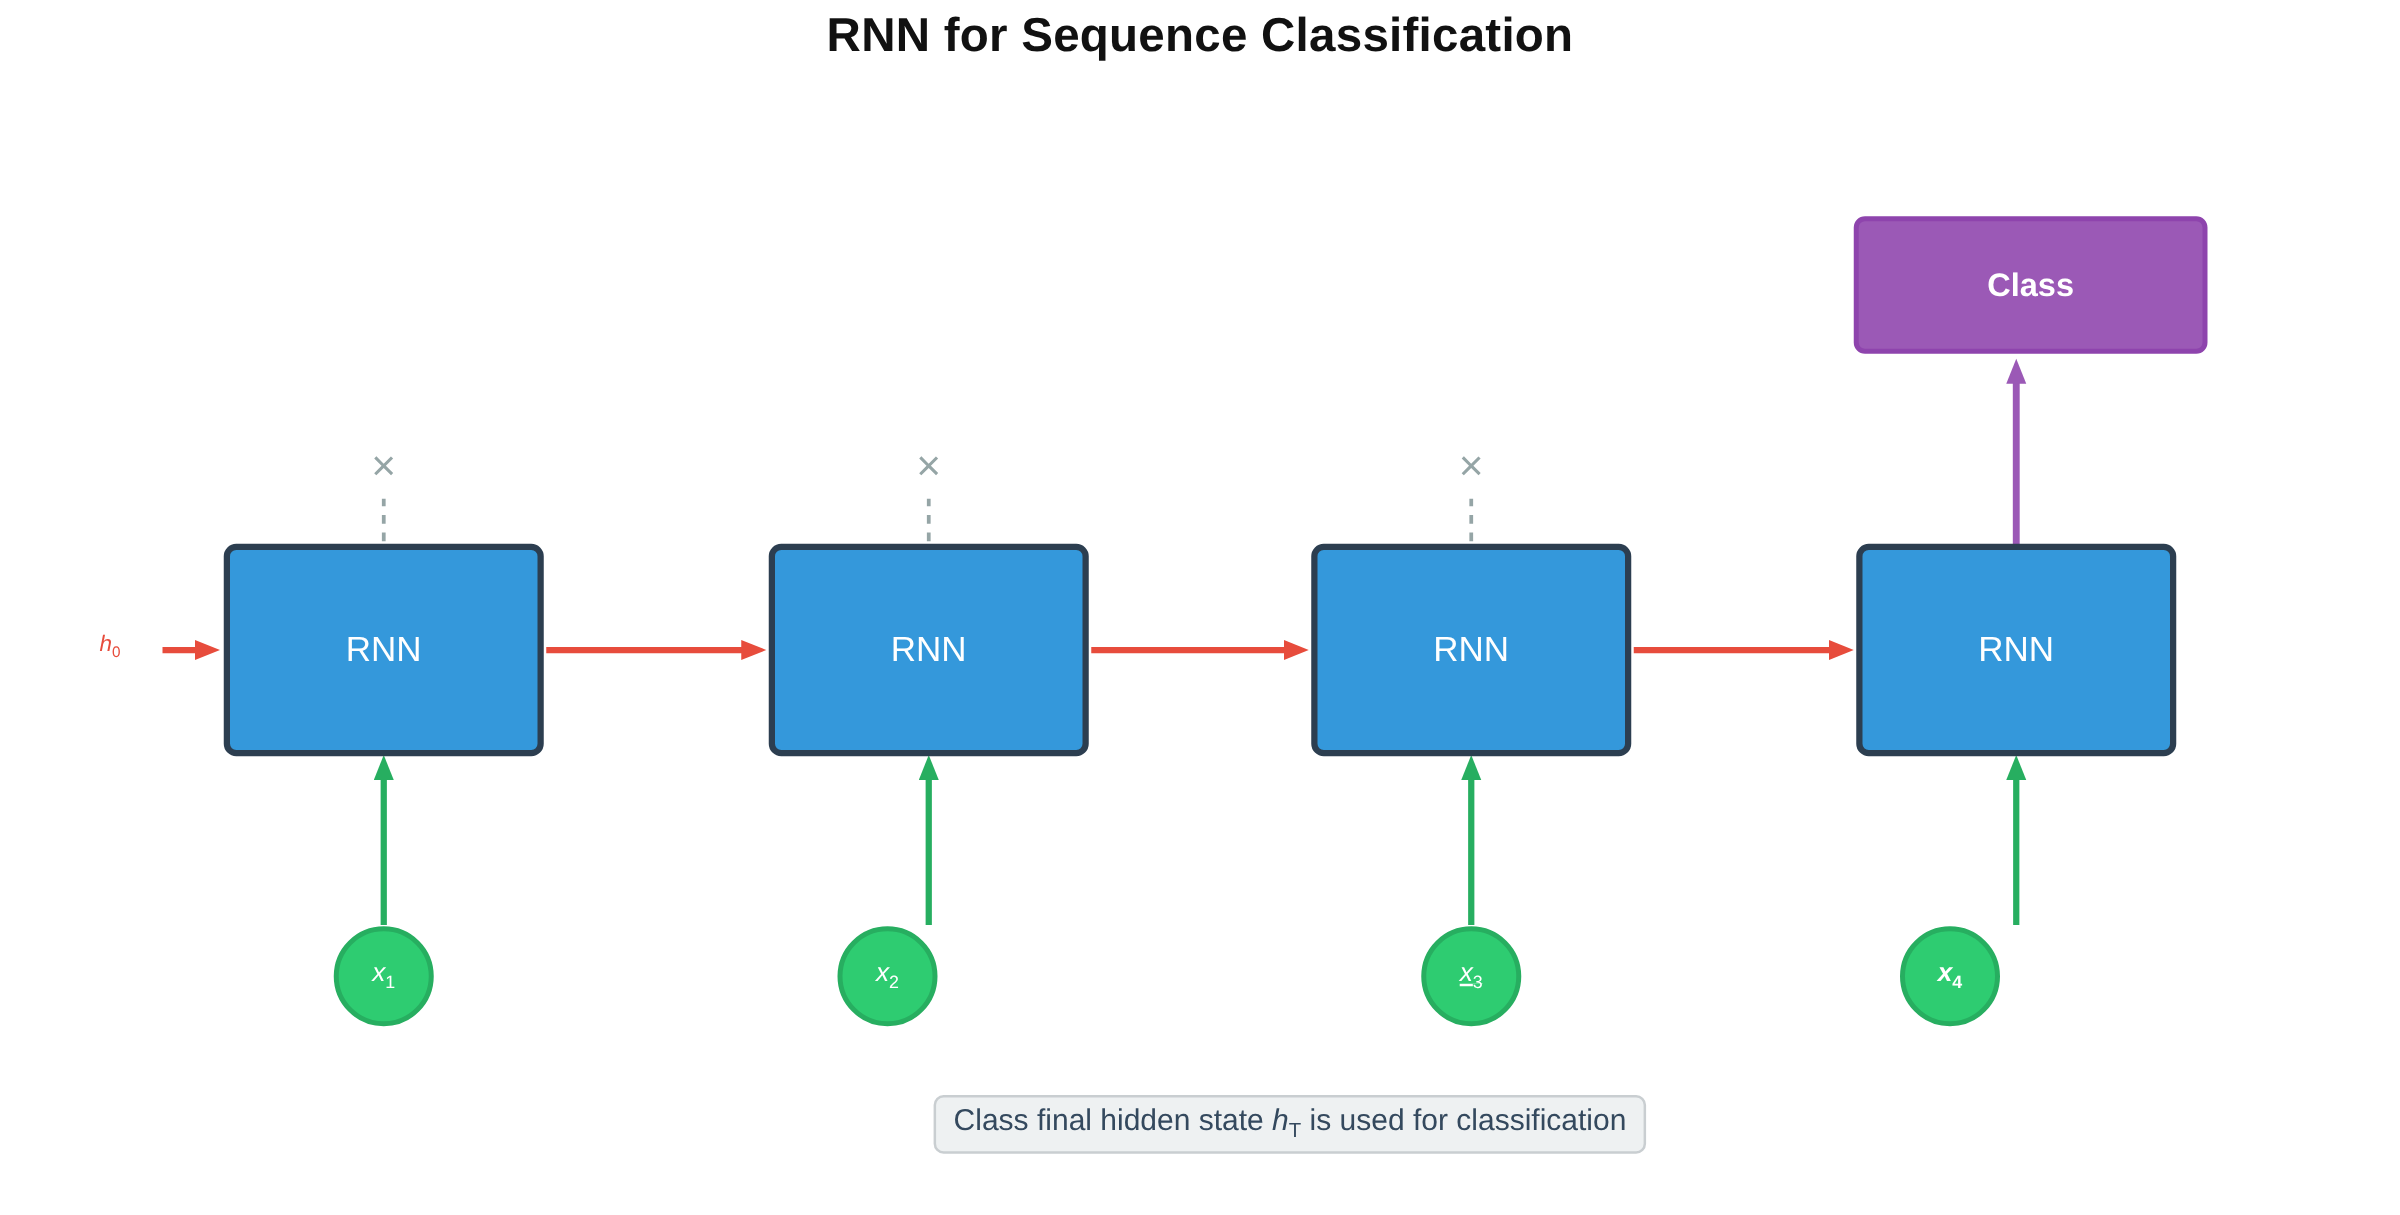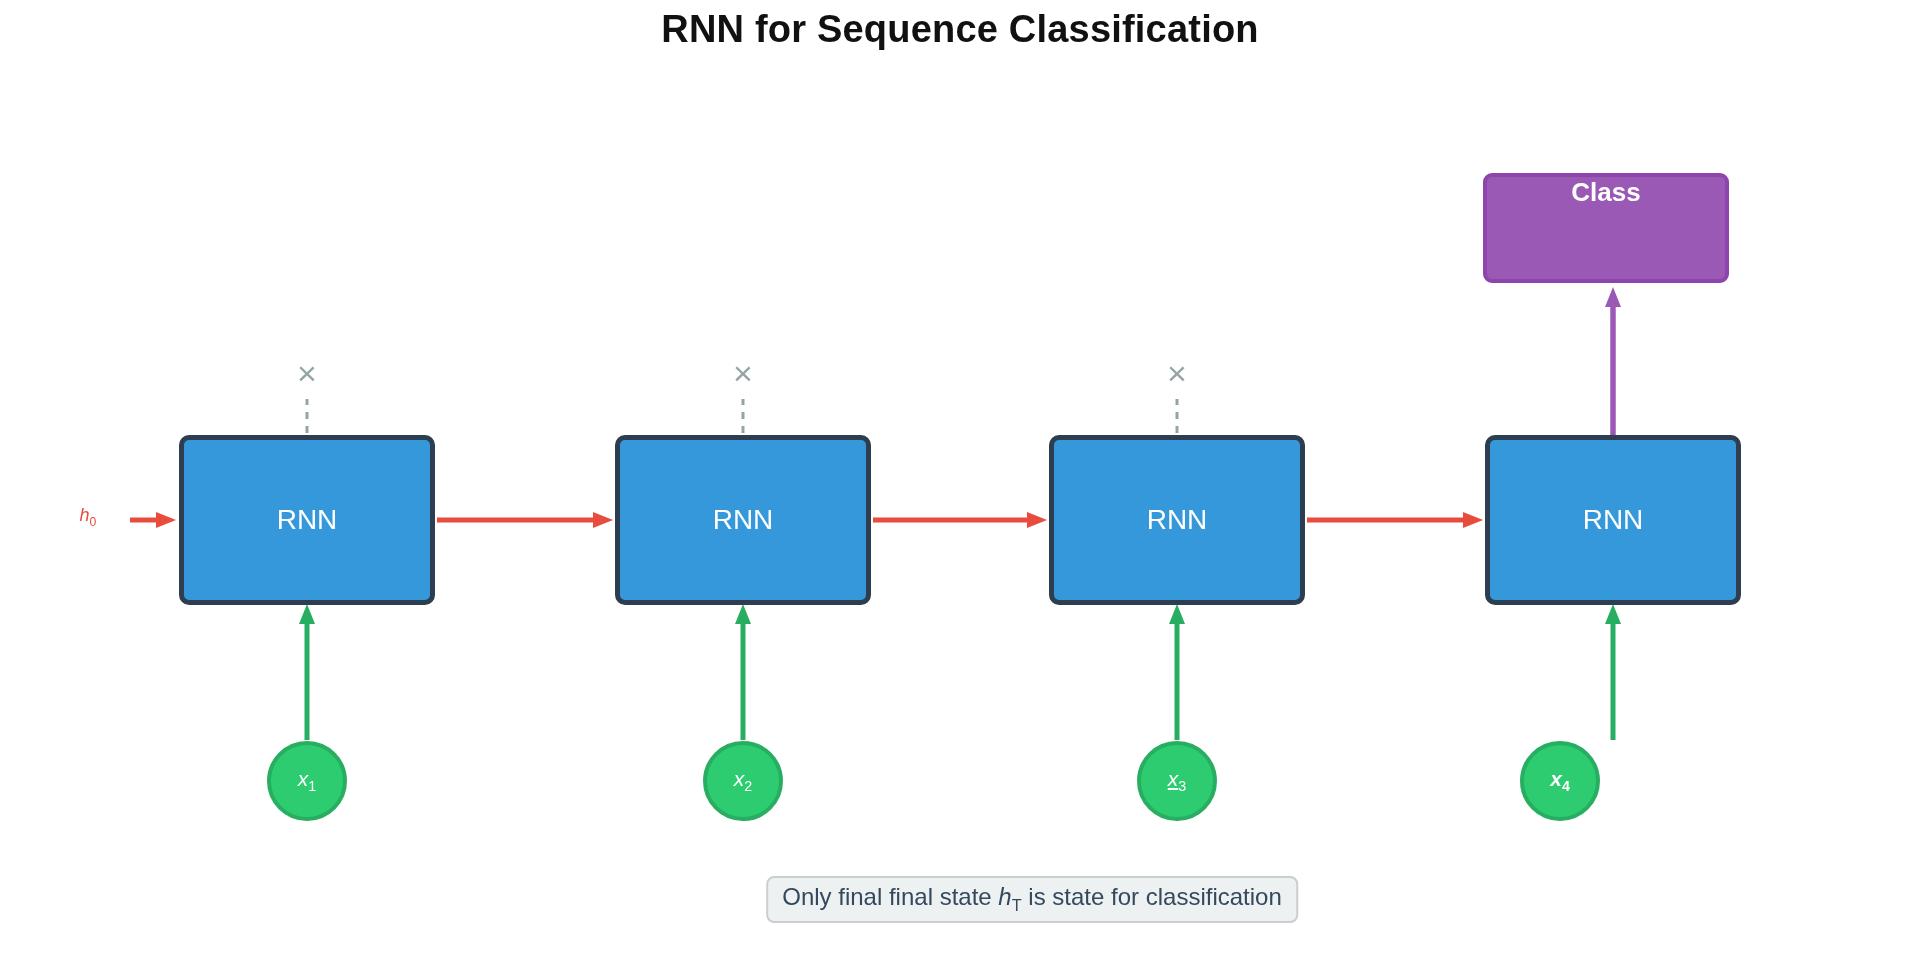--- a/index.html
+++ b/index.html
@@ -50,28 +50,28 @@
   }
   .rnn-box .node-label {
     color: var(--node-text, #ffffff);
     font-size: 28px;
     font-weight: normal;
   }
   .class-box {
     position: absolute;
     left: 1483px;
     top: 173px;
-    width: 246px;
+    width: 283px;
     height: 110px;
     box-sizing: border-box;
     background: var(--purple-fill, #9b59b6);
     border: 4px solid var(--purple-dark, #8e44ad);
     border-radius: 9px;
     display: flex;
-    align-items: flex-start;
+    align-items: center;
     justify-content: center;
   }
   .class-box .node-label {
     color: var(--node-text, #ffffff);
     font-size: 26px;
     font-weight: bold;
   }
   .input-circle {
     position: absolute;
     top: 741px;
@@ -115,21 +115,21 @@
     font-weight: 400;
   }
   .x-mark.pos-1 { left: 307px; }
   .x-mark.pos-2 { left: 743px; }
   .x-mark.pos-3 { left: 1177px; }
   .rnn-box.pos-1 { left: 179px; }
   .rnn-box.pos-2 { left: 615px; }
   .rnn-box.pos-3 { left: 1049px; }
   .rnn-box.pos-4 { left: 1485px; }
   .input-circle.pos-1 { left: 267px; }
-  .input-circle.pos-2 { left: 703px; }
+  .input-circle.pos-2 { left: 670px; }
   .input-circle.pos-3 { left: 1137px; text-decoration: underline; }
   .input-circle.pos-4 { left: 1520px; font-weight: bold; }
   .caption {
     position: absolute;
     left: 1032px;
     top: 876px;
     transform: translateX(-50%);
     white-space: nowrap;
     font-size: 24px;
     color: var(--caption-text, #34495e);
@@ -210,15 +210,15 @@
   <div class="input-circle pos-2">
       <span><i>x</i><sub>2</sub></span>
     </div>
   <div class="input-circle pos-3">
       <span><i>x</i><sub>3</sub></span>
     </div>
   <div class="input-circle pos-4">
       <span><i>x</i><sub>4</sub></span>
     </div>
 
-  <div class="caption"><span>Only final final state </span><span class="mvar"><i>h</i><sub>T</sub></span><span> is state for classification</span></div>
+  <div class="caption"><span>Class final hidden state </span><span class="mvar"><i>h</i><sub>T</sub></span><span> is used for classification</span></div>
 
 </div>
 
 </body></html>

